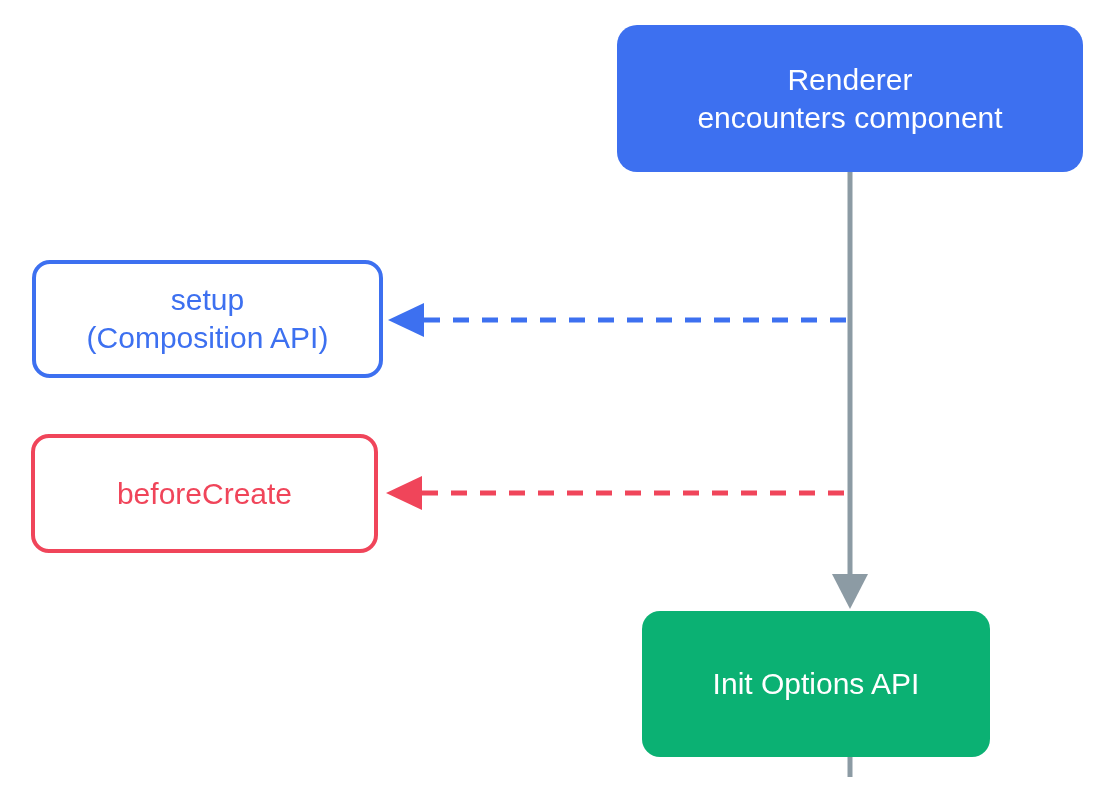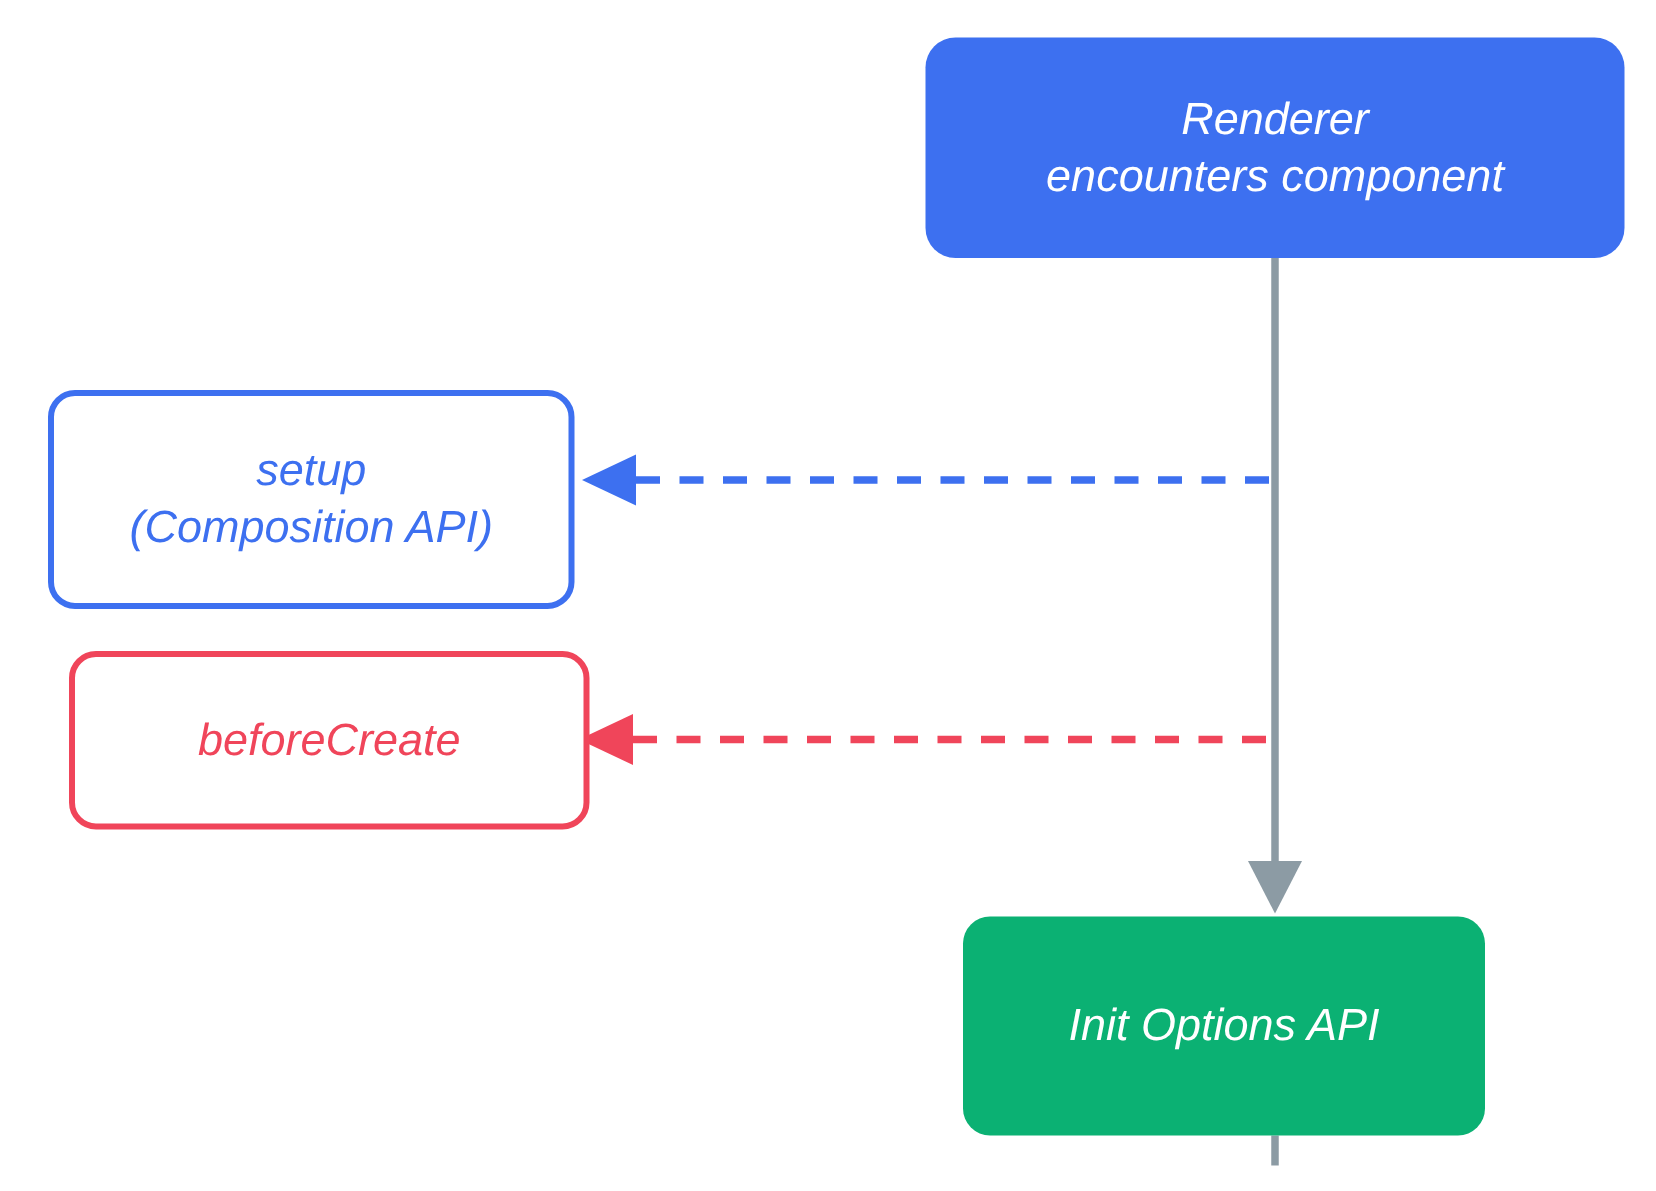--- a/index.html
+++ b/index.html
@@ -25,46 +25,45 @@
   .node {
     position: absolute;
     display: flex;
     align-items: center;
     justify-content: center;
     text-align: center;
     box-sizing: border-box;
     font-size: 30px;
     line-height: 38px;
     font-weight: 400;
-    font-style: italic;
   }
   .node .node-label {
     white-space: pre-line;
   }
   .node-renderer {
     left: 617px;
     top: 25px;
     width: 466px;
     height: 147px;
     background: #3D70F0;
     color: #ffffff;
     border-radius: 20px;
   }
   .node-setup {
     left: 32px;
     top: 260px;
     width: 351px;
-    height: 146px;
+    height: 118px;
     background: #ffffff;
     border: 4px solid #3D70F0;
     color: #3D70F0;
     border-radius: 18px;
   }
   .node-before-create {
-    left: 46px;
+    left: 31px;
     top: 434px;
     width: 347px;
     height: 119px;
     background: #ffffff;
     border: 4px solid #F0455A;
     color: #F0455A;
     border-radius: 18px;
   }
   .node-init-options {
     left: 642px;

